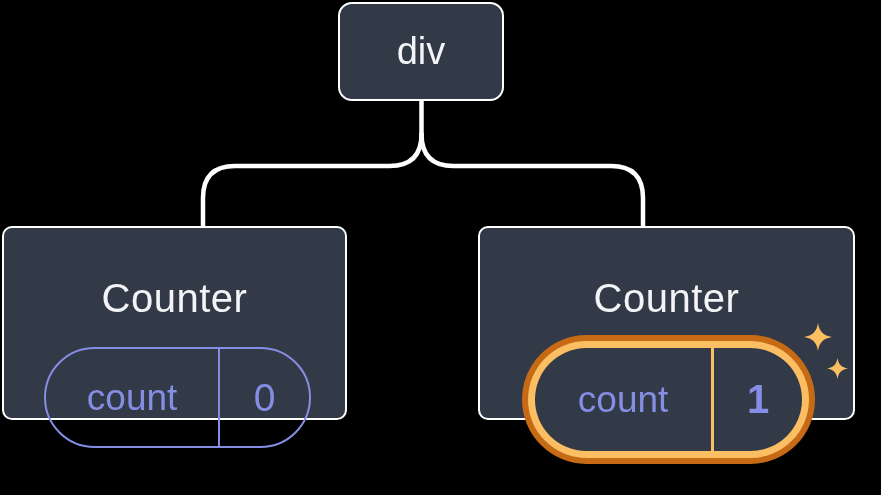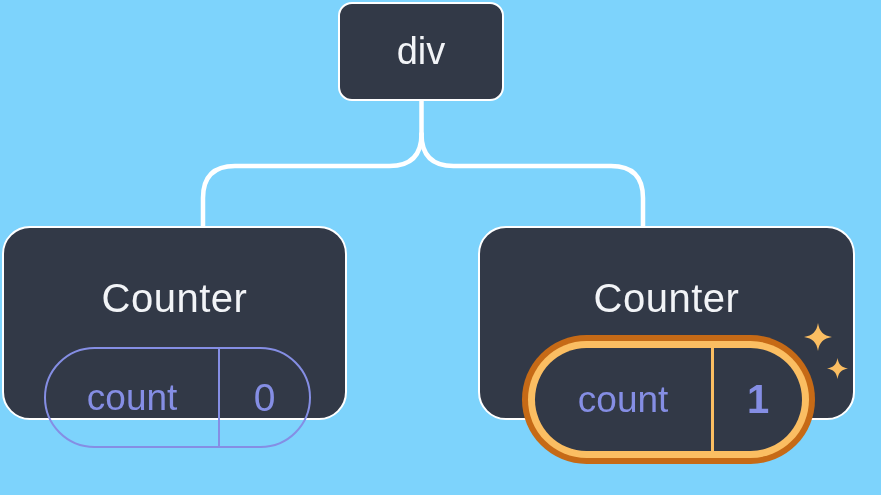--- a/index.html
+++ b/index.html
@@ -4,21 +4,21 @@
 <style>
   html, body {
     margin: 0;
     padding: 0;
     background: #4D6670;
   }
   .stage {
     position: relative;
     width: 881px;
     height: 495px;
-    background: #7dd3fc;
+    background: #000000;
     overflow: hidden;
     font-family: "Liberation Sans", sans-serif;
   }
   .connector-svg {
     position: absolute;
     left: 0;
     top: 0;
   }
   .node {
     position: absolute;
@@ -39,21 +39,21 @@
     font-size: 38px;
   }
   .card {
     position: absolute;
     box-sizing: border-box;
     width: 345px;
     height: 194px;
     top: 226px;
     background: #323947;
     border: 2.5px solid #FFFFFF;
-    border-radius: 28px;
+    border-radius: 10px;
   }
   .card.left  { left: 2px; }
   .card.right { left: 478px; width: 377px; }
   .card-title {
     position: absolute;
     top: 48px;
     left: 0;
     width: 100%;
     text-align: center;
     color: #F2F4F7;

